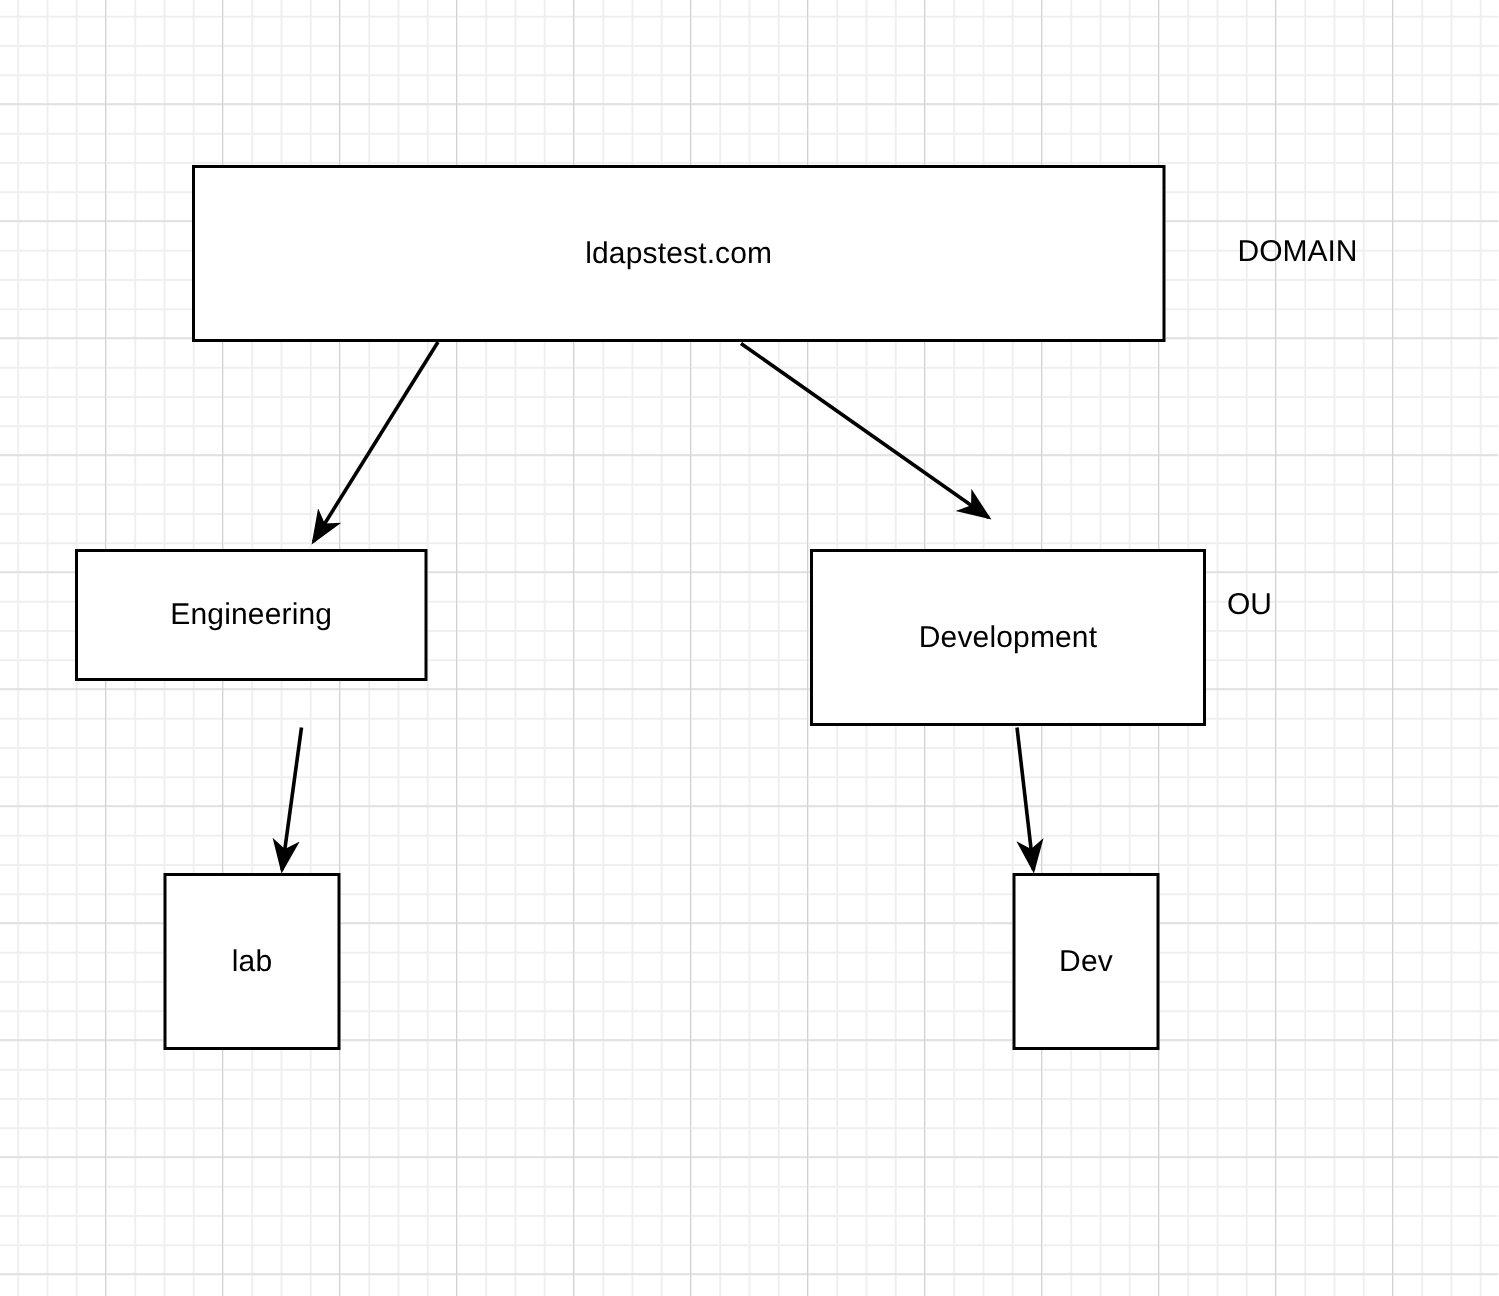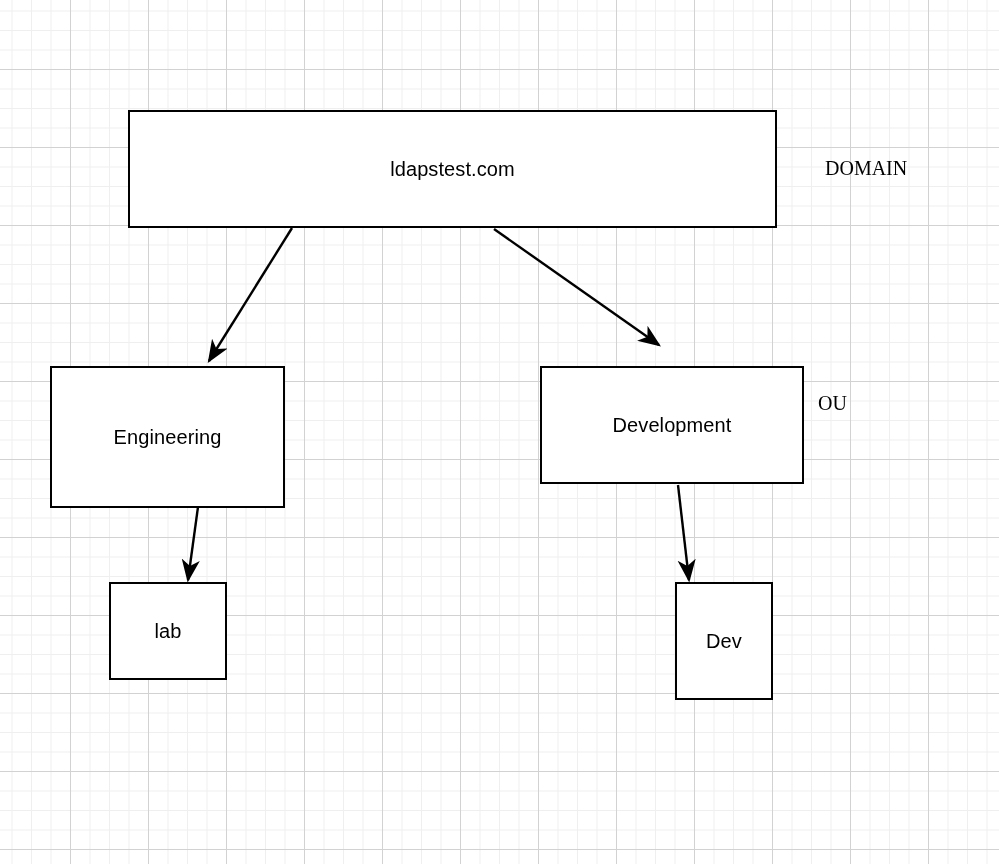--- a/index.html
+++ b/index.html
@@ -43,21 +43,20 @@
     color: #000000;
     letter-spacing: 0.1px;
     white-space: nowrap;
   }
   .tier-label {
     position: absolute;
     font-size: 20px;
     line-height: 1;
     color: #000000;
     white-space: nowrap;
-    font-family: Liberation Serif, serif;
   }
   #edge-layer {
     position: absolute;
     left: 0;
     top: 0;
     width: 999px;
     height: 864px;
     pointer-events: none;
   }
 </style>
@@ -75,29 +74,29 @@
     <line id="edge-domain-engineering" x1="292" y1="228" x2="209" y2="361" stroke="#000000" stroke-width="2.4" marker-end="url(#arrowhead)"></line>
     <line id="edge-domain-development" x1="494" y1="229" x2="659" y2="345" stroke="#000000" stroke-width="2.4" marker-end="url(#arrowhead)"></line>
     <line id="edge-engineering-lab" x1="201" y1="485" x2="188" y2="580" stroke="#000000" stroke-width="2.4" marker-end="url(#arrowhead)"></line>
     <line id="edge-development-dev" x1="678" y1="485" x2="689" y2="580" stroke="#000000" stroke-width="2.4" marker-end="url(#arrowhead)"></line>
   </svg>
 
   <div class="node-box" style="left:128px; top:110px; width:649px; height:118px;">
     <span class="node-label">ldapstest.com</span>
   </div>
 
-  <div class="node-box" style="left:50px; top:366px; width:235px; height:142px;">
+  <div class="node-box" style="left:50px; top:366px; width:235px; height:88px;">
     <span class="node-label">Engineering</span>
   </div>
 
   <div class="node-box" style="left:540px; top:366px; width:264px; height:118px;">
     <span class="node-label">Development</span>
   </div>
 
-  <div class="node-box" style="left:109px; top:582px; width:118px; height:98px;">
+  <div class="node-box" style="left:109px; top:582px; width:118px; height:118px;">
     <span class="node-label">lab</span>
   </div>
 
   <div class="node-box" style="left:675px; top:582px; width:98px; height:118px;">
     <span class="node-label">Dev</span>
   </div>
 
   <div class="tier-label" style="left:825px; top:158px;">DOMAIN</div>
 
   <div class="tier-label" style="left:818px; top:393px;text-align:center;">OU</div>

